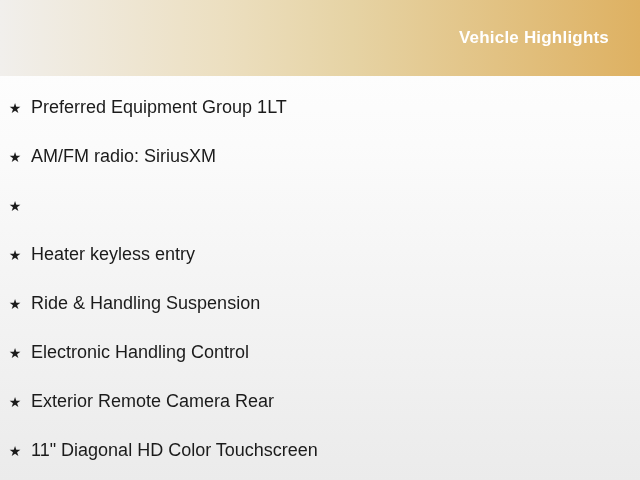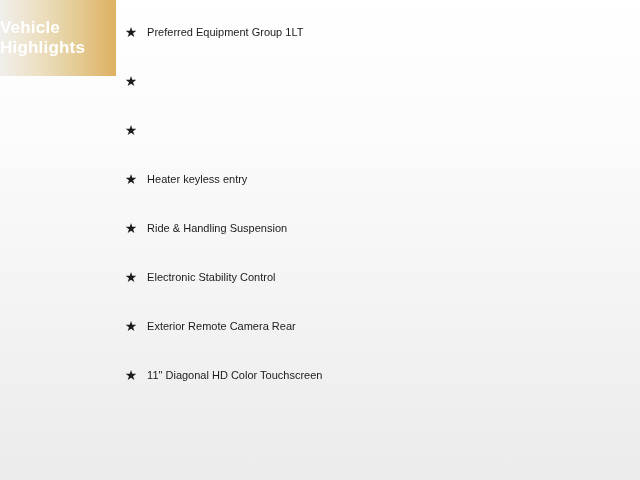--- a/index.html
+++ b/index.html
@@ -10,21 +10,21 @@
     width: 640px;
     height: 480px;
     overflow: hidden;
     font-family: "Liberation Sans", sans-serif;
   }
   .card {
     width: 640px;
     height: 480px;
     background: linear-gradient(to bottom, #ffffff 0%, #fbfbfb 30%, #f3f3f3 65%, #ebebeb 100%);
     display: flex;
-    flex-direction: row;
+    flex-direction: column;
   }
   .header {
     height: 76px;
     flex: 0 0 76px;
     background: linear-gradient(to right, #f1efec 0%, #ecdfc0 35%, #e6d3a4 55%, #deb162 100%);
     display: flex;
     align-items: center;
     justify-content: flex-end;
     padding-right: 31px;
     box-sizing: border-box;
@@ -51,58 +51,59 @@
   .star-icon {
     font-size: 14px;
     line-height: 1;
     color: #1b1b1b;
     width: 16px;
     text-align: center;
     flex: 0 0 16px;
   }
   .highlight-text {
     margin-left: 8px;
-    font-size: 11px;
+    font-size: 18px;
     color: #1b1b1b;
   }
 </style>
 </head>
 <body>
 
 <div class="card">
   <div class="header">
     <span class="header-title">Vehicle Highlights</span>
   </div>
   <ul class="highlights-list">
   <li class="highlight-item">
     <span class="star-icon">★</span>
     <span class="highlight-text">Preferred Equipment Group 1LT</span>
   </li>
 
   <li class="highlight-item">
     <span class="star-icon">★</span>
+    <span class="highlight-text">AM/FM radio: SiriusXM</span>
   </li>
 
   <li class="highlight-item">
     <span class="star-icon">★</span>
   </li>
 
   <li class="highlight-item">
     <span class="star-icon">★</span>
     <span class="highlight-text">Heater keyless entry</span>
   </li>
 
   <li class="highlight-item">
     <span class="star-icon">★</span>
     <span class="highlight-text">Ride &amp; Handling Suspension</span>
   </li>
 
   <li class="highlight-item">
     <span class="star-icon">★</span>
-    <span class="highlight-text">Electronic Stability Control</span>
+    <span class="highlight-text">Electronic Handling Control</span>
   </li>
 
   <li class="highlight-item">
     <span class="star-icon">★</span>
     <span class="highlight-text">Exterior Remote Camera Rear</span>
   </li>
 
   <li class="highlight-item">
     <span class="star-icon">★</span>
     <span class="highlight-text">11" Diagonal HD Color Touchscreen</span>

